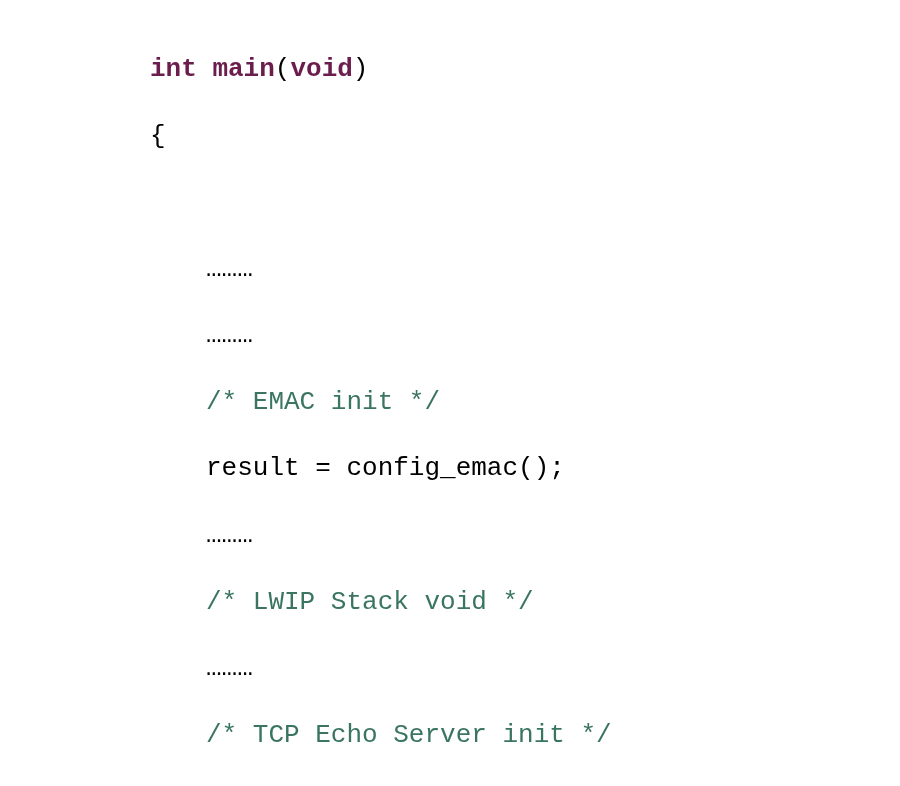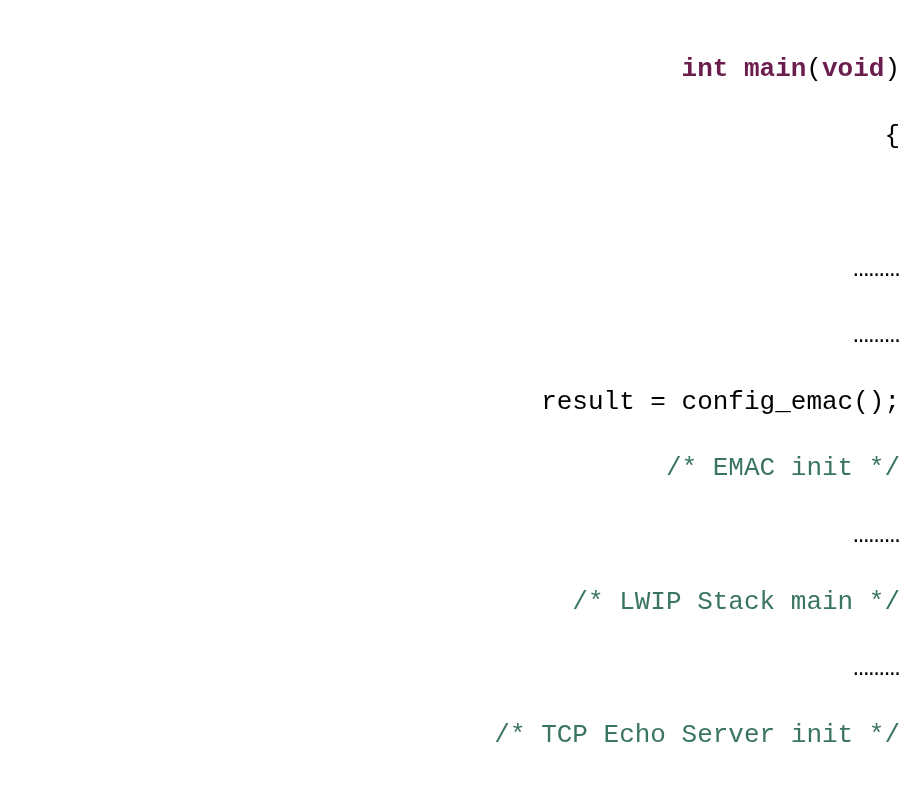--- a/index.html
+++ b/index.html
@@ -23,36 +23,35 @@
       font-weight: bold;
     }
     .comment {
       color: #3a7560;
     }
     .indent1 {
       padding-left: 56px;
     }
     .line {
       display: block;
-      text-align: right;
     }
   </style>
 </head>
 <body>
 
 <div class="code-block">
 <span class="line"><span class="kw">int</span><span class="kw"> main</span><span>(</span><span class="kw">void</span><span>)</span></span>
 <span class="line">{</span>
 <span class="line"> </span>
 <span class="line indent1">………</span>
 <span class="line indent1">………</span>
+<span class="line indent1 comment">/* EMAC init */</span>
 <span class="line indent1">result = config_emac();</span>
-<span class="line indent1 comment">/* EMAC init */</span>
 <span class="line indent1">………</span>
-<span class="line indent1 comment">/* LWIP Stack main */</span>
+<span class="line indent1 comment">/* LWIP Stack void */</span>
 <span class="line indent1">………</span>
 <span class="line indent1 comment">/* TCP Echo Server init */</span>
 
 
 
 
 
 
 
 

